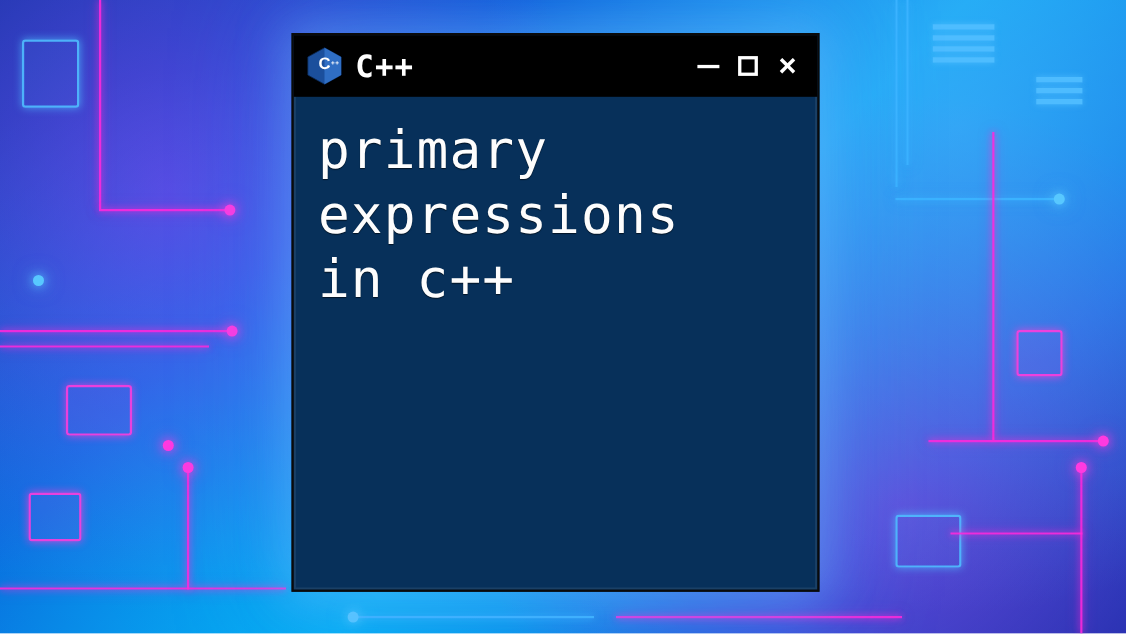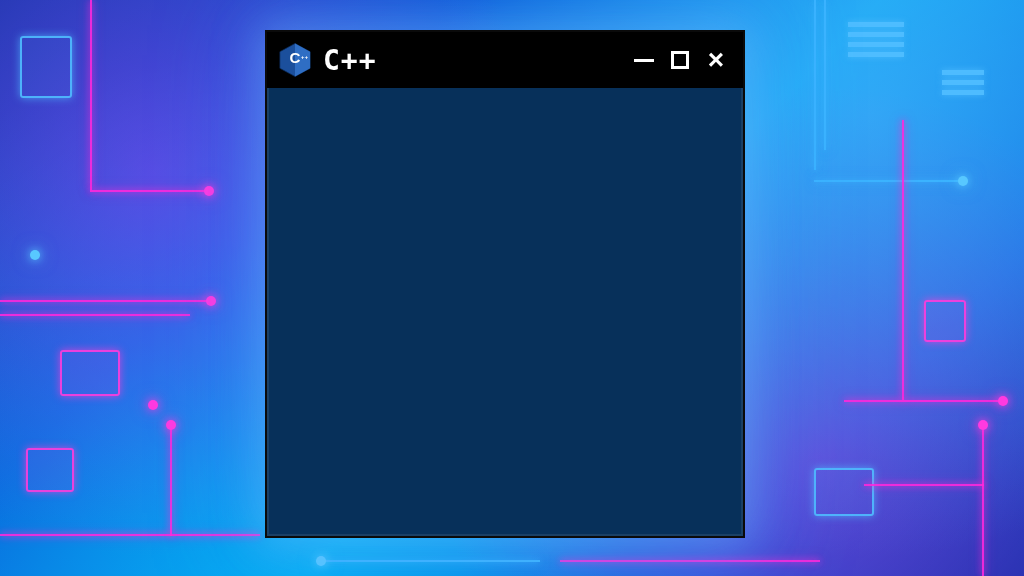--- a/index.html
+++ b/index.html
@@ -191,15 +191,18 @@
           <span class="min-line"></span>
         </div>
         <div class="win-btn">
           <span class="max-box"></span>
         </div>
         <div class="win-btn">
           <span class="x-mark">×</span>
         </div>
       </div>
     </div>
+    <div class="content">primary
+expressions
+in c++</div>
   </div>
 
 </div>
 
 </body></html>

